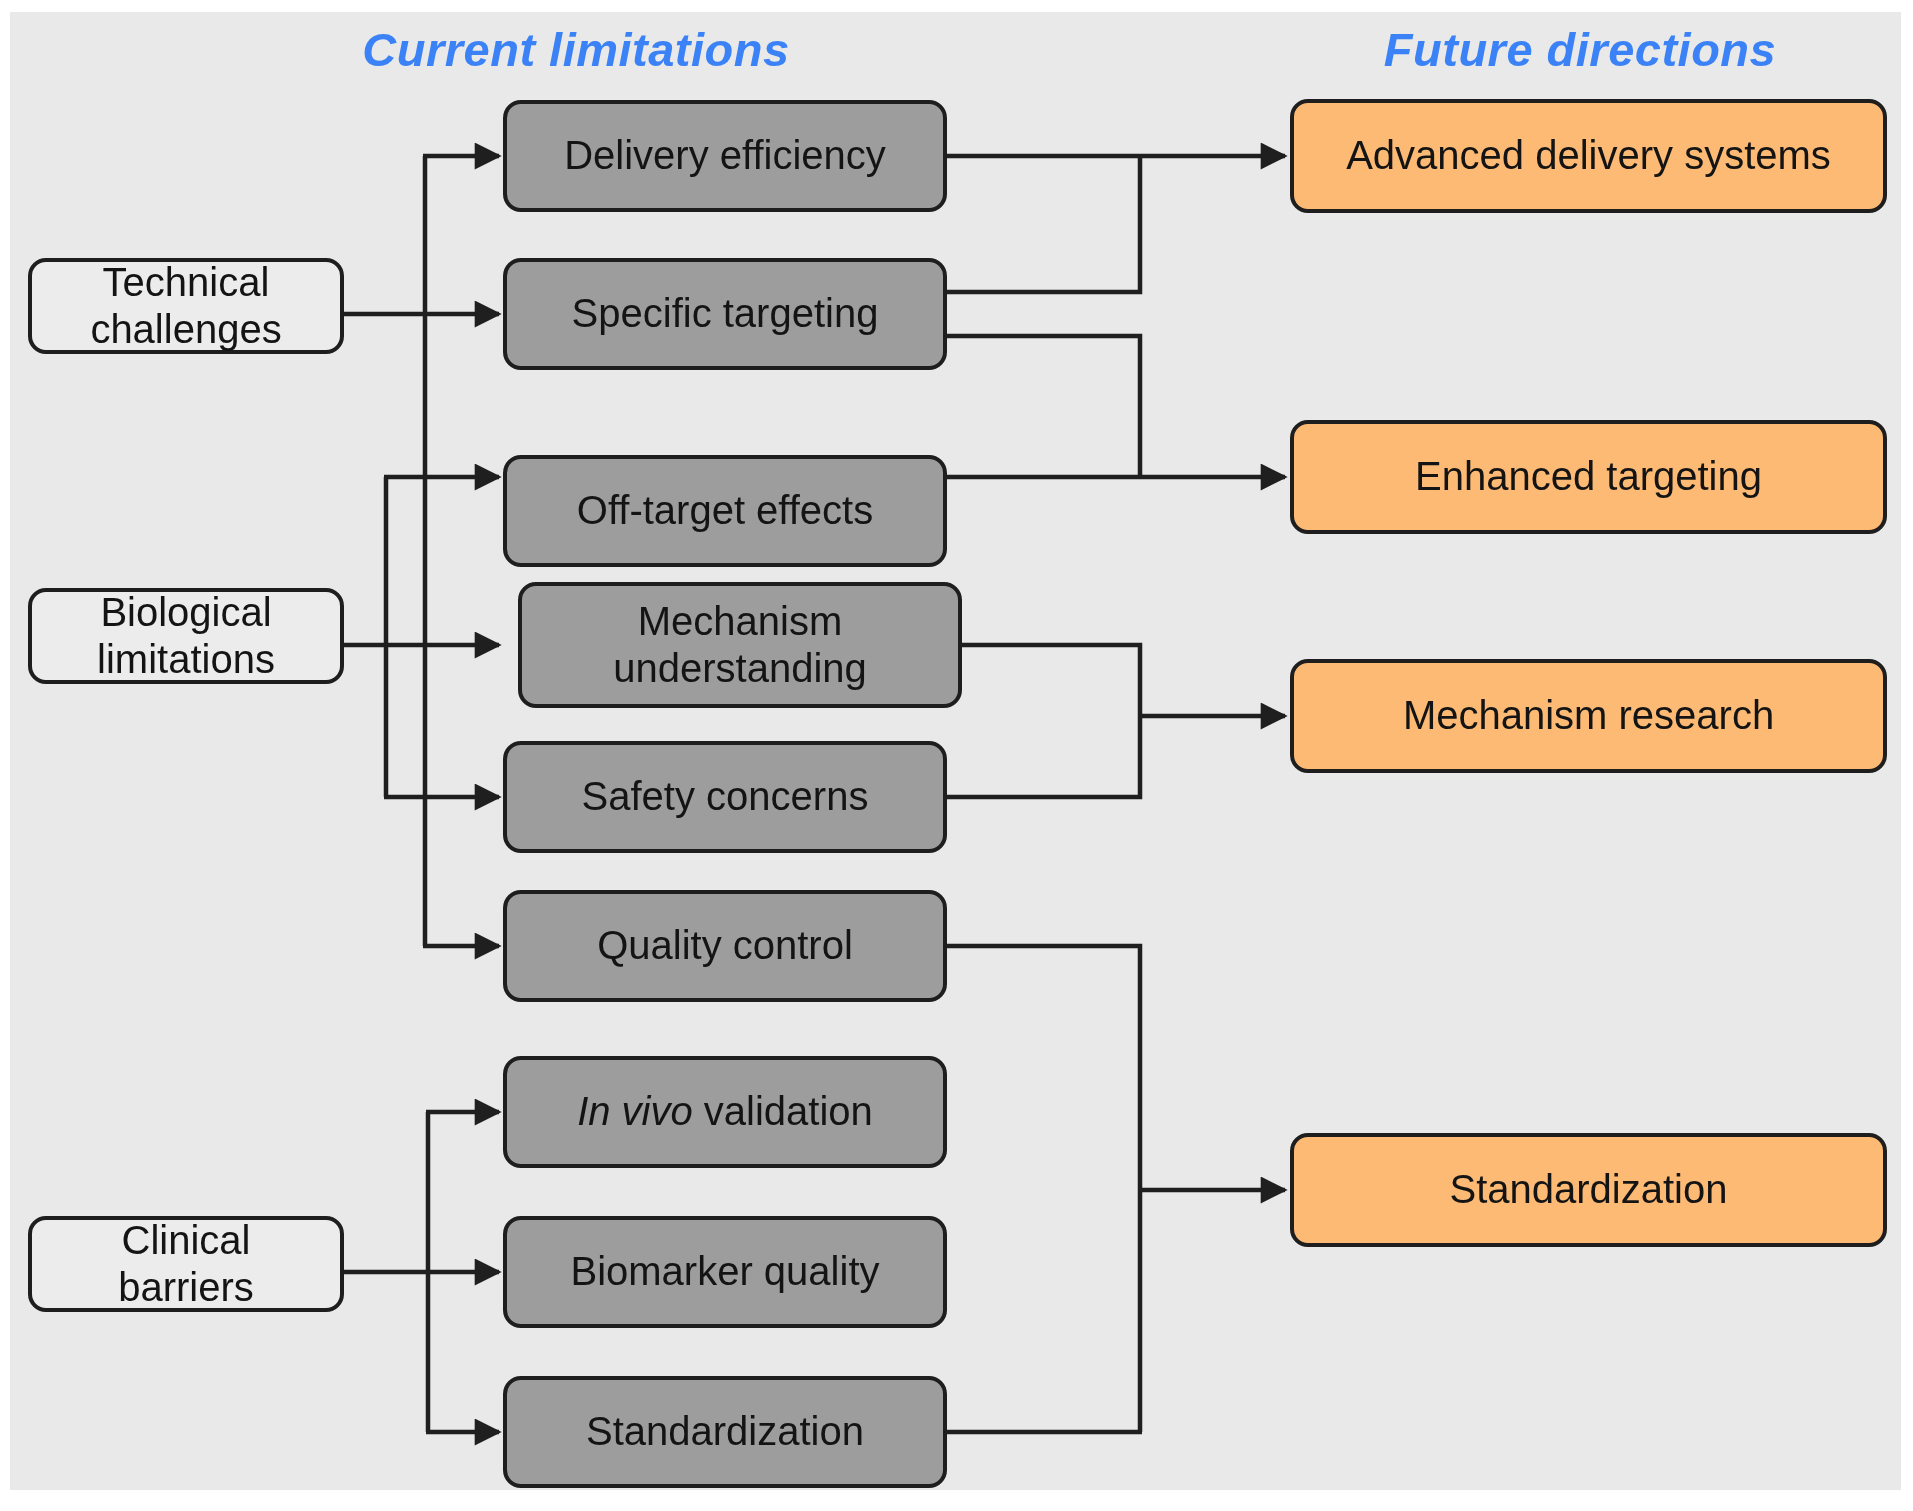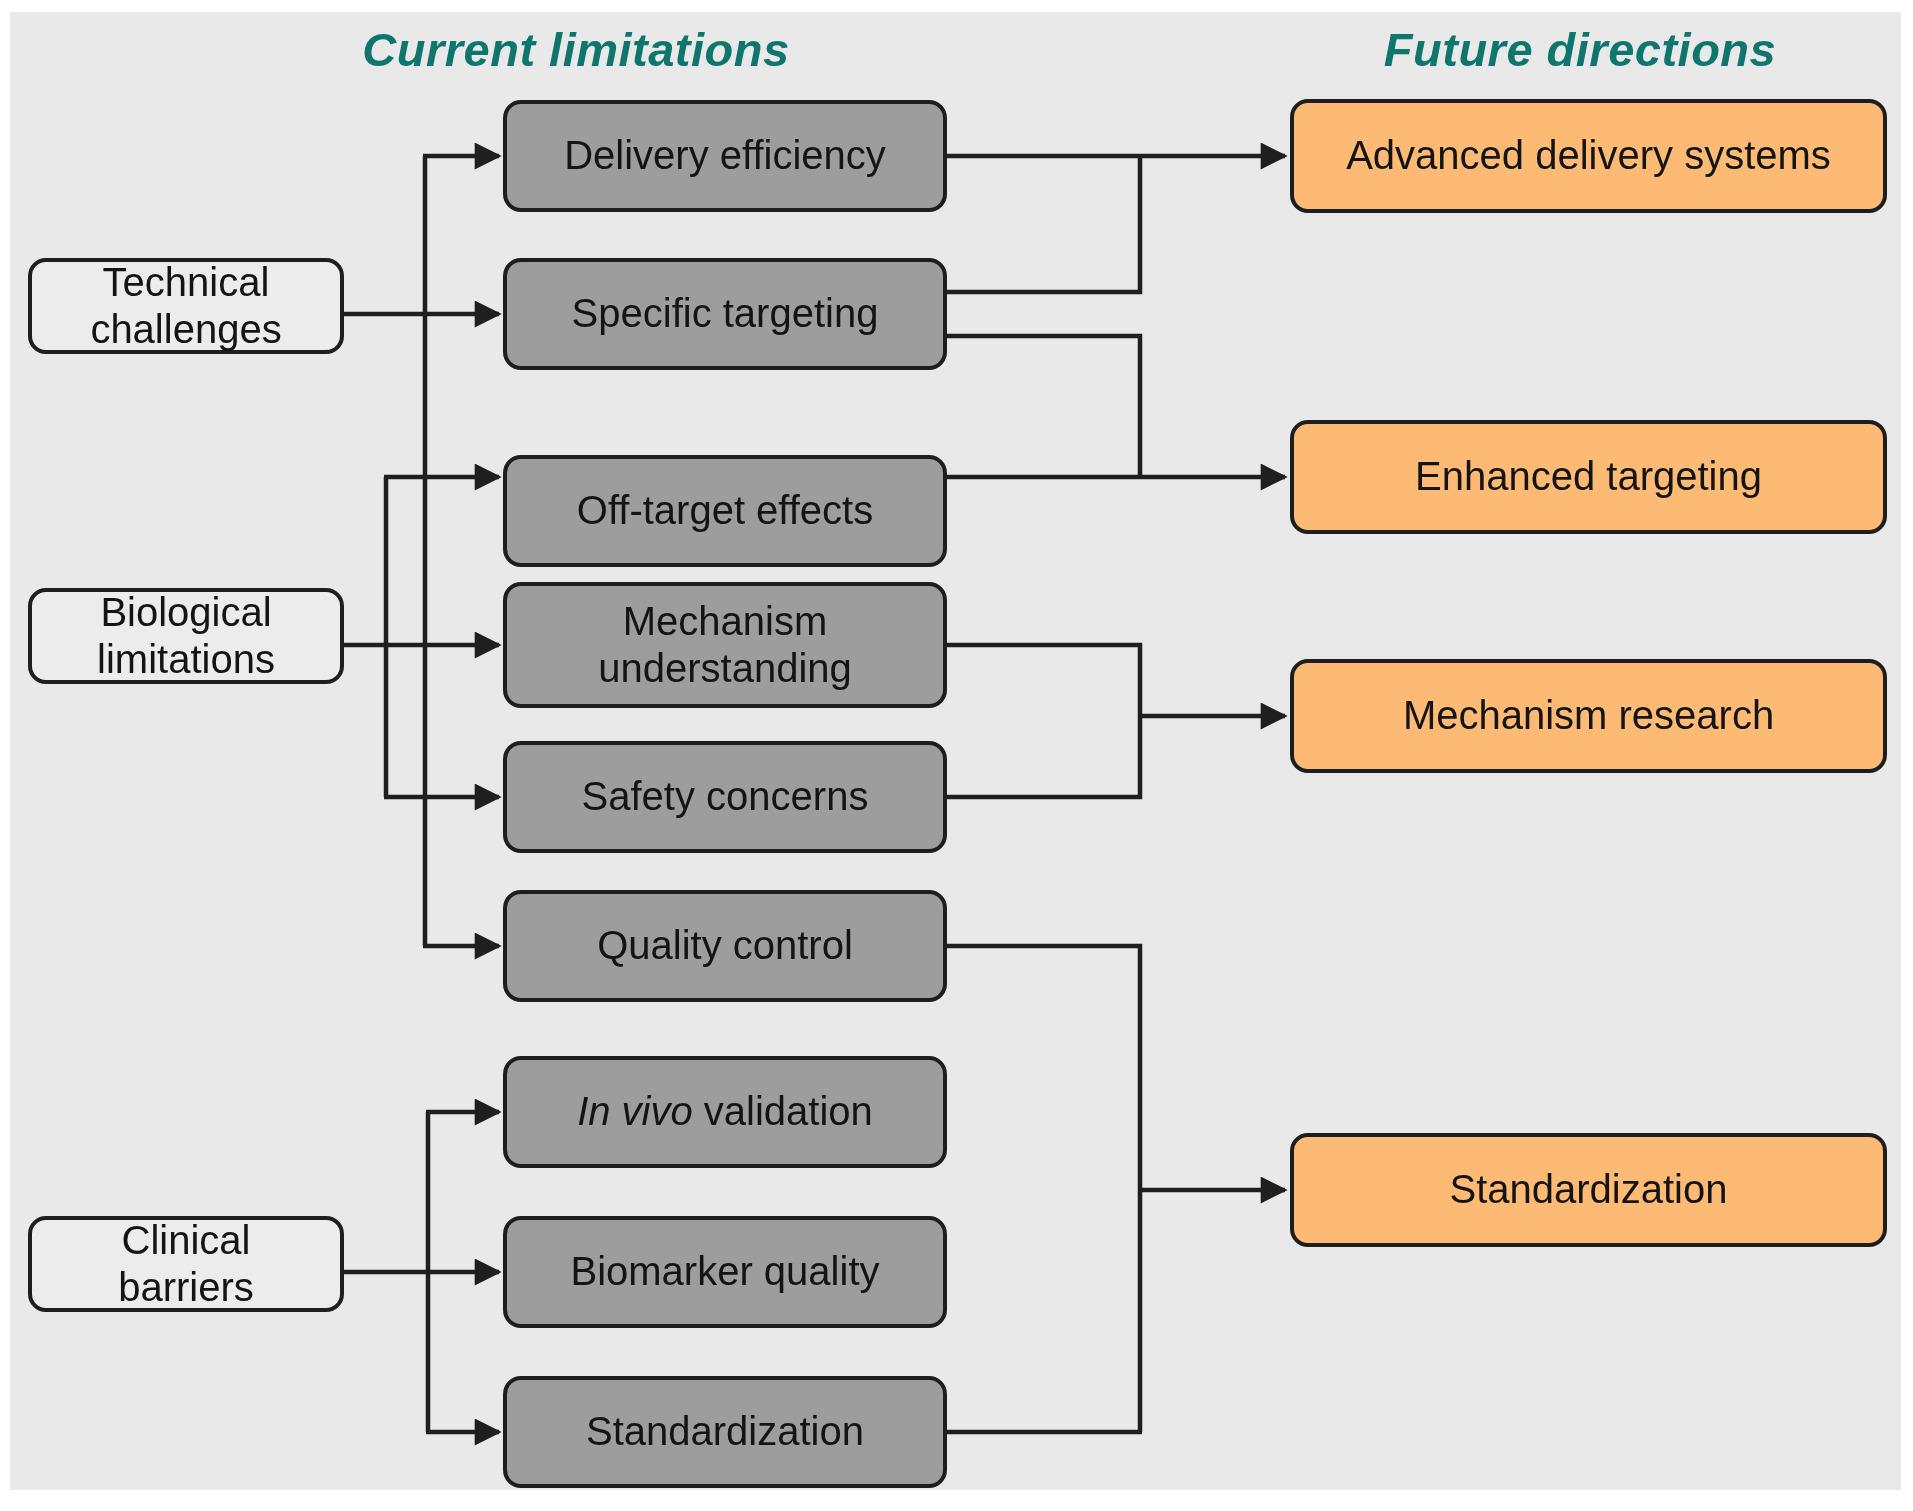--- a/index.html
+++ b/index.html
@@ -9,21 +9,21 @@
     font-family:"Liberation Sans","DejaVu Sans",sans-serif;
   }
   #panel {
     position:absolute; left:10px; top:12px; width:1891px; height:1478px;
     background:#e9e9e9;
   }
   #wires { position:absolute; left:0; top:0; width:1913px; height:1511px; }
   .hdr {
     position:absolute; top:20px; height:60px;
     font-size:47px; font-weight:bold; font-style:italic;
-    color:#0f766e; text-align:center; line-height:60px;
+    color:#3b82f6; text-align:center; line-height:60px;
     letter-spacing:0.5px;
   }
   .node {
     position:absolute; box-sizing:border-box;
     display:flex; flex-direction:column; align-items:center; justify-content:center;
     text-align:center; border:4px solid #1e1e1e; border-radius:18px;
     font-size:40px; line-height:1.18; color:#141414;
   }
   .src { left:28px;   width:316px; height:96px; background:#ececec; }
   .lim { left:503px;  width:444px; height:112px; background:#9d9d9d; }
@@ -92,21 +92,21 @@
 
   <div class="node lim" style="top:100px;">
     <span>Delivery efficiency</span>
   </div>
   <div class="node lim" style="top:258px;">
     <span>Specific targeting</span>
   </div>
   <div class="node lim" style="top:421px;margin-top:34px;">
     <span>Off-target effects</span>
   </div>
-  <div class="node lim" style="top:582px; height:126px;">
+  <div class="node lim" style="top:582px; height:126px;margin-left:15px;">
     <span>Mechanism</span>
     <span>understanding</span>
   </div>
   <div class="node lim" style="top:890px;">
     <span>Quality control</span>
   </div>
   <div class="node lim" style="top:741px;">
     <span>Safety concerns</span>
   </div>
   <div class="node lim" style="top:1056px; flex-direction:row;">

